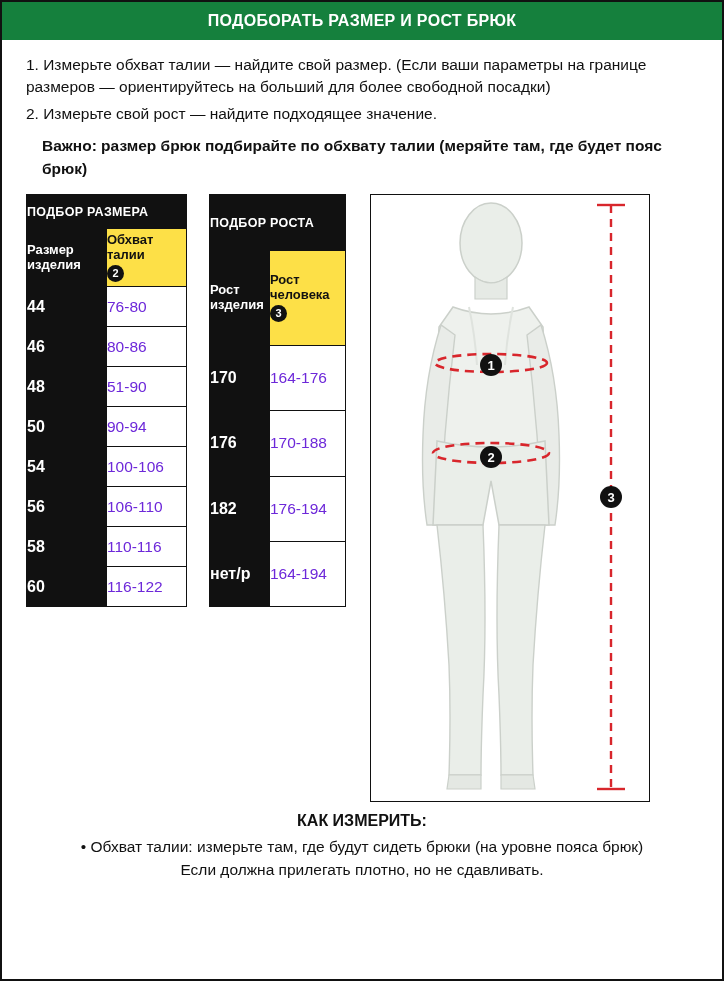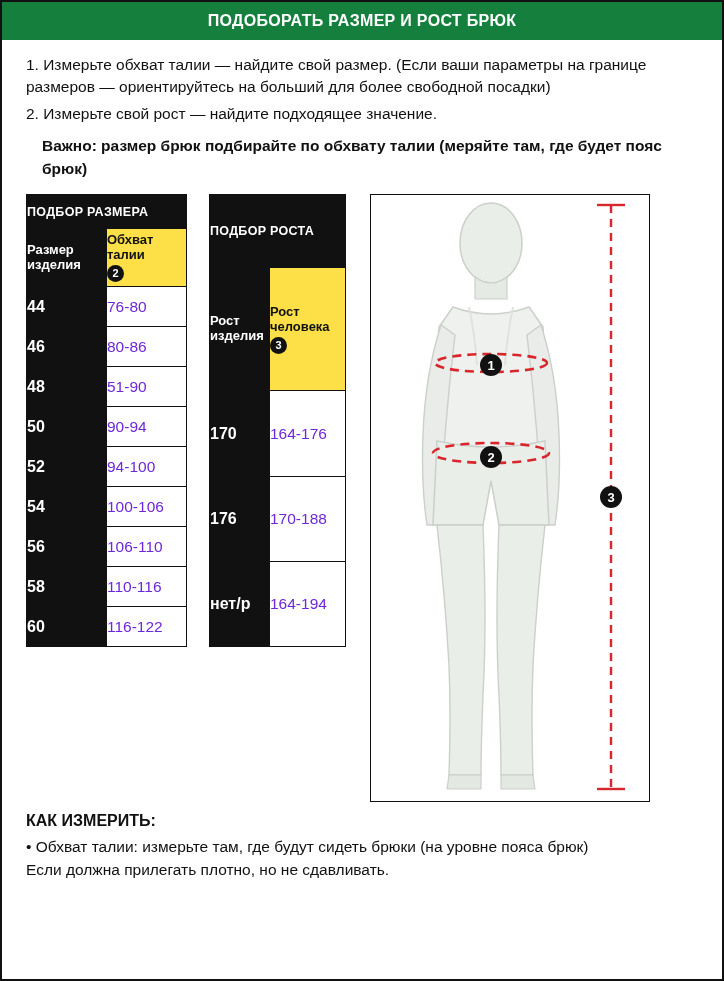--- a/index.html
+++ b/index.html
@@ -129,20 +129,21 @@
     height: 608px;
     border: 1px solid #111111;
     margin-left: 24px;
     position: relative;
     background: #ffffff;
   }
   .figure-box svg { display: block; }
   .howto {
     margin-top: 10px;
     padding: 0 24px;
+    text-align: center;
   }
   .howto-title {
     font-weight: bold;
     font-size: 16px;
     margin-bottom: 6px;
   }
   .howto-line {
     font-size: 15.5px;
     line-height: 1.45;
   }
@@ -189,24 +190,20 @@
           </tr>
           <tr>
             <td class="cell-dark">48</td>
             <td class="cell-light">51-90</td>
           </tr>
           <tr>
             <td class="cell-dark">50</td>
             <td class="cell-light">90-94</td>
           </tr>
           <tr>
-            <td class="cell-dark">52</td>
-            <td class="cell-light">94-100</td>
-          </tr>
-          <tr>
             <td class="cell-dark">54</td>
             <td class="cell-light">100-106</td>
           </tr>
           <tr>
             <td class="cell-dark">56</td>
             <td class="cell-light">106-110</td>
           </tr>
           <tr>
             <td class="cell-dark">58</td>
             <td class="cell-light">110-116</td>
@@ -234,20 +231,24 @@
           </tr>
           <tr>
             <td class="cell-dark">170</td>
             <td class="cell-light">164-176</td>
           </tr>
           <tr>
             <td class="cell-dark">176</td>
             <td class="cell-light">170-188</td>
           </tr>
           <tr>
+            <td class="cell-dark">182</td>
+            <td class="cell-light">176-194</td>
+          </tr>
+          <tr>
             <td class="cell-dark">нет/р</td>
             <td class="cell-light">164-194</td>
           </tr>
         </tbody>
           </table>
 
       </div>
 
       <div class="figure-box">
         <svg width="278" height="606" viewBox="0 0 278 606">

